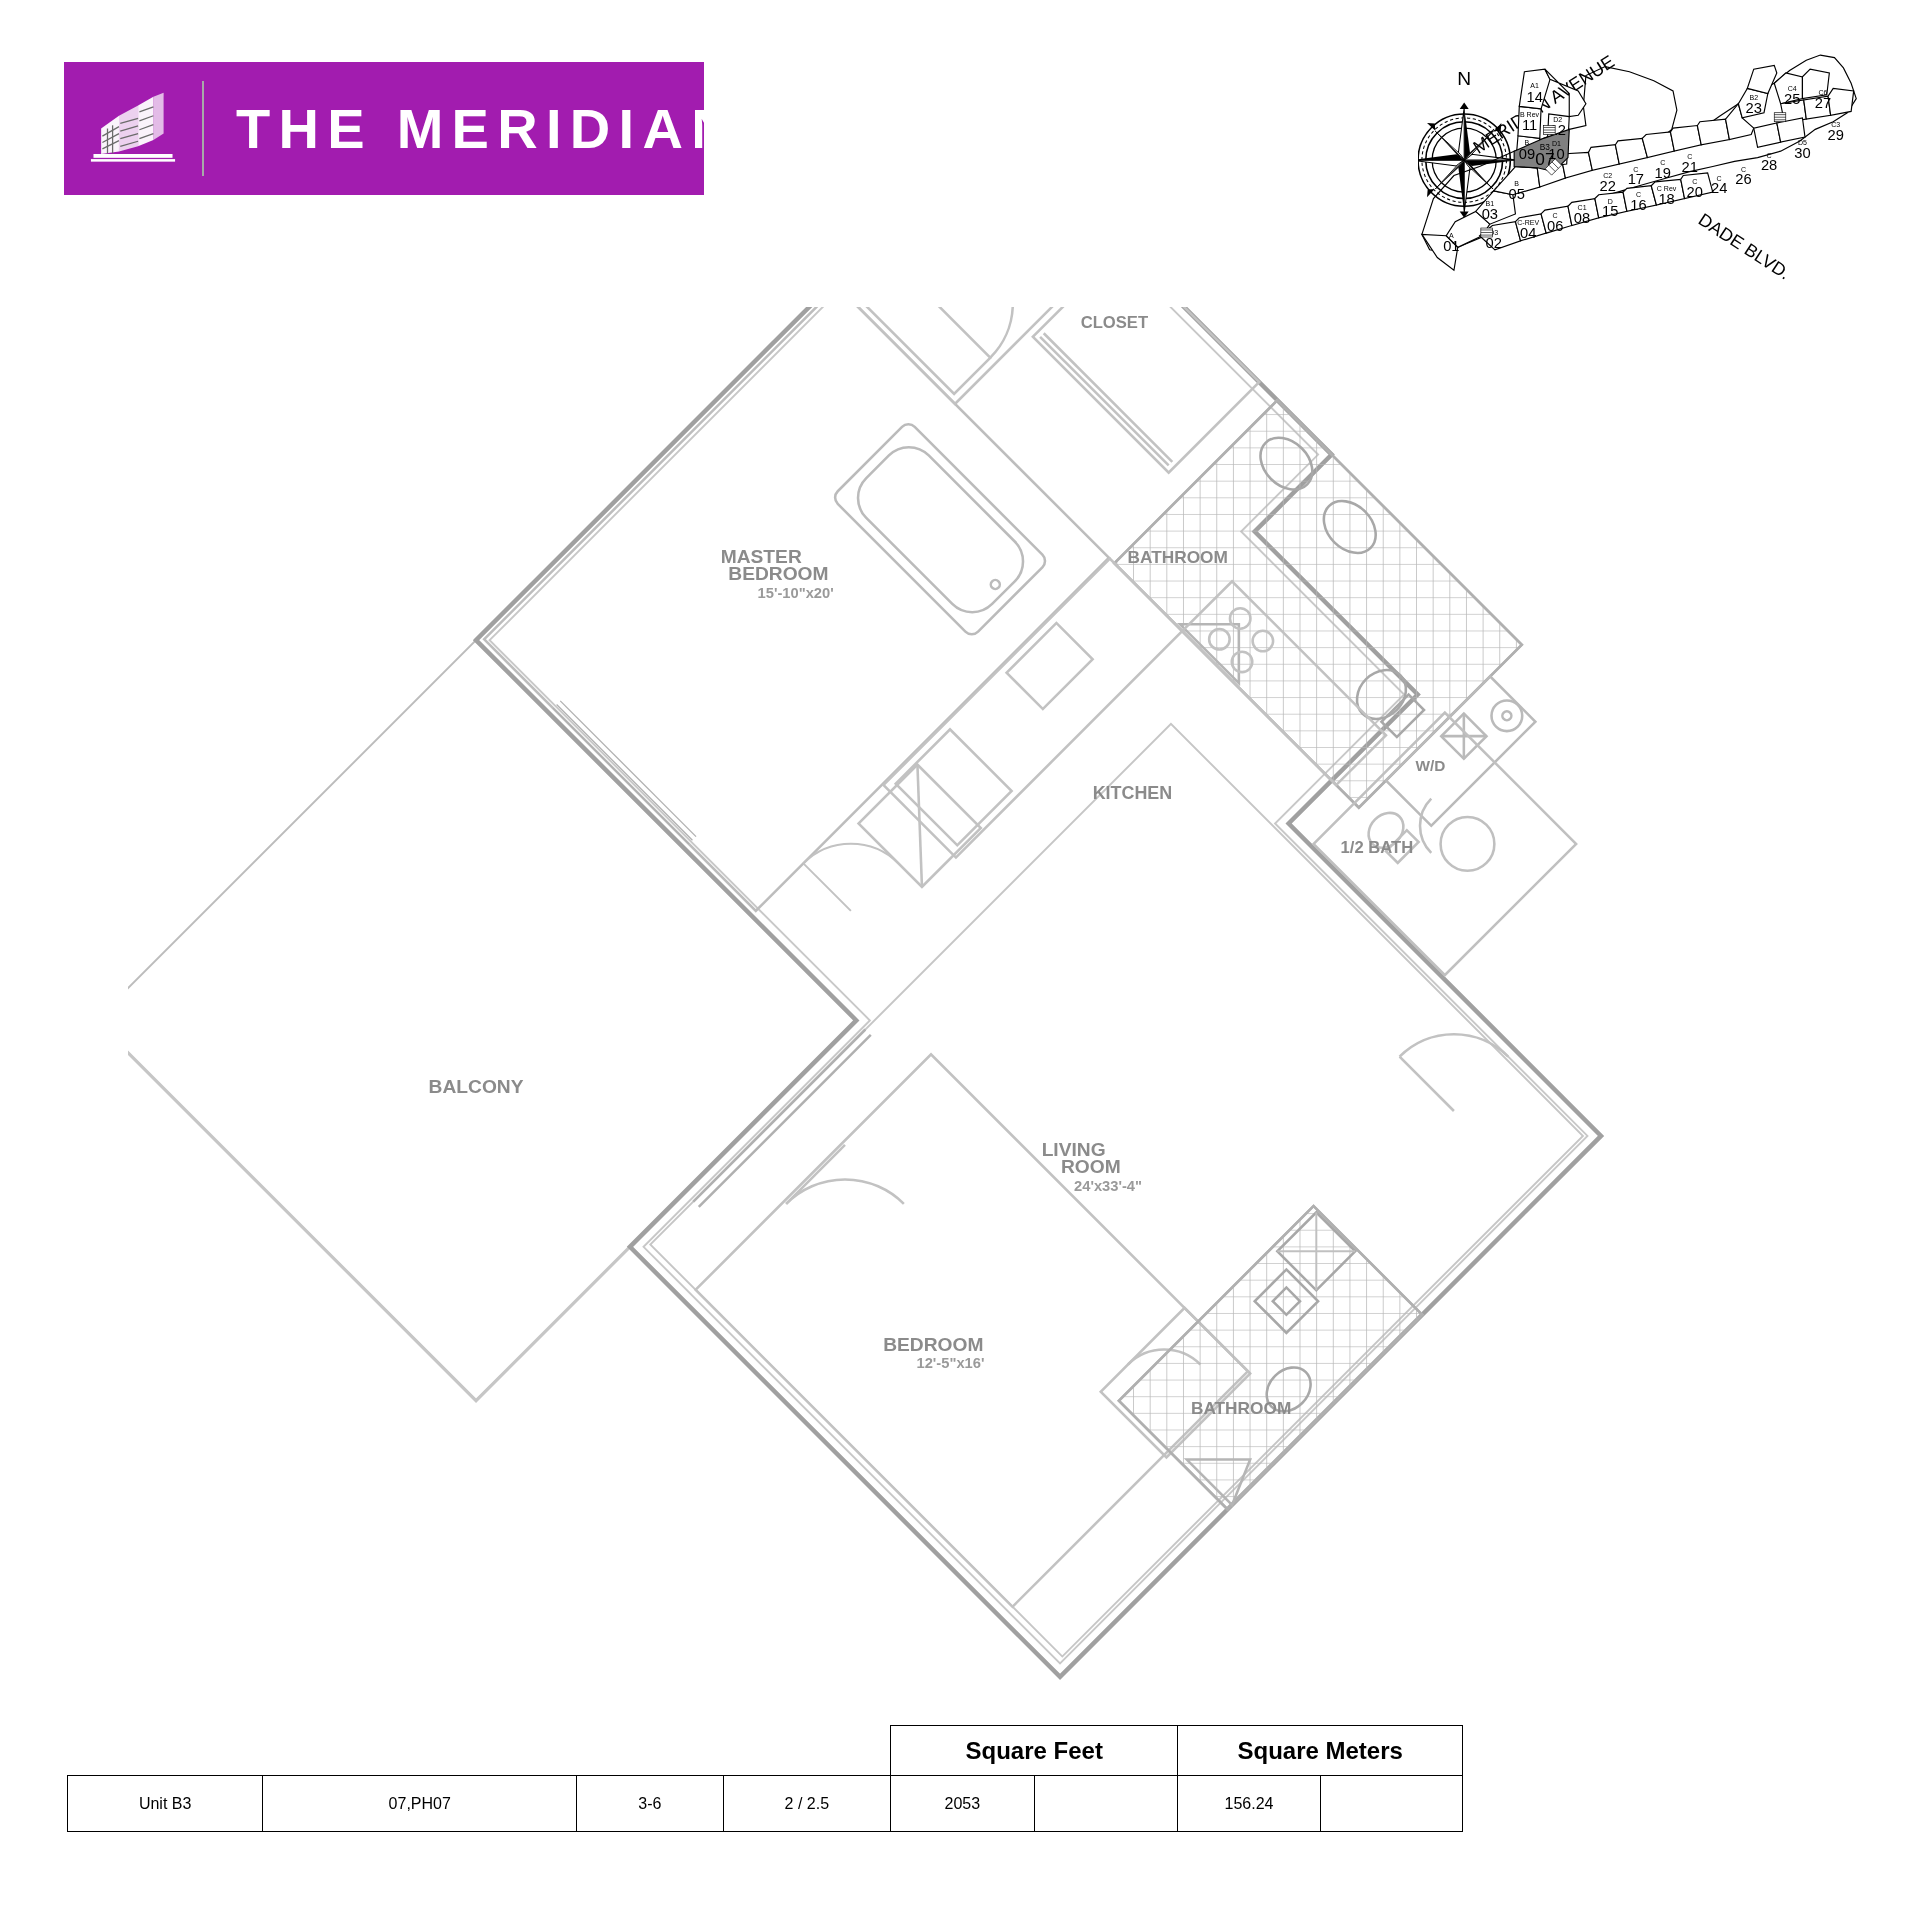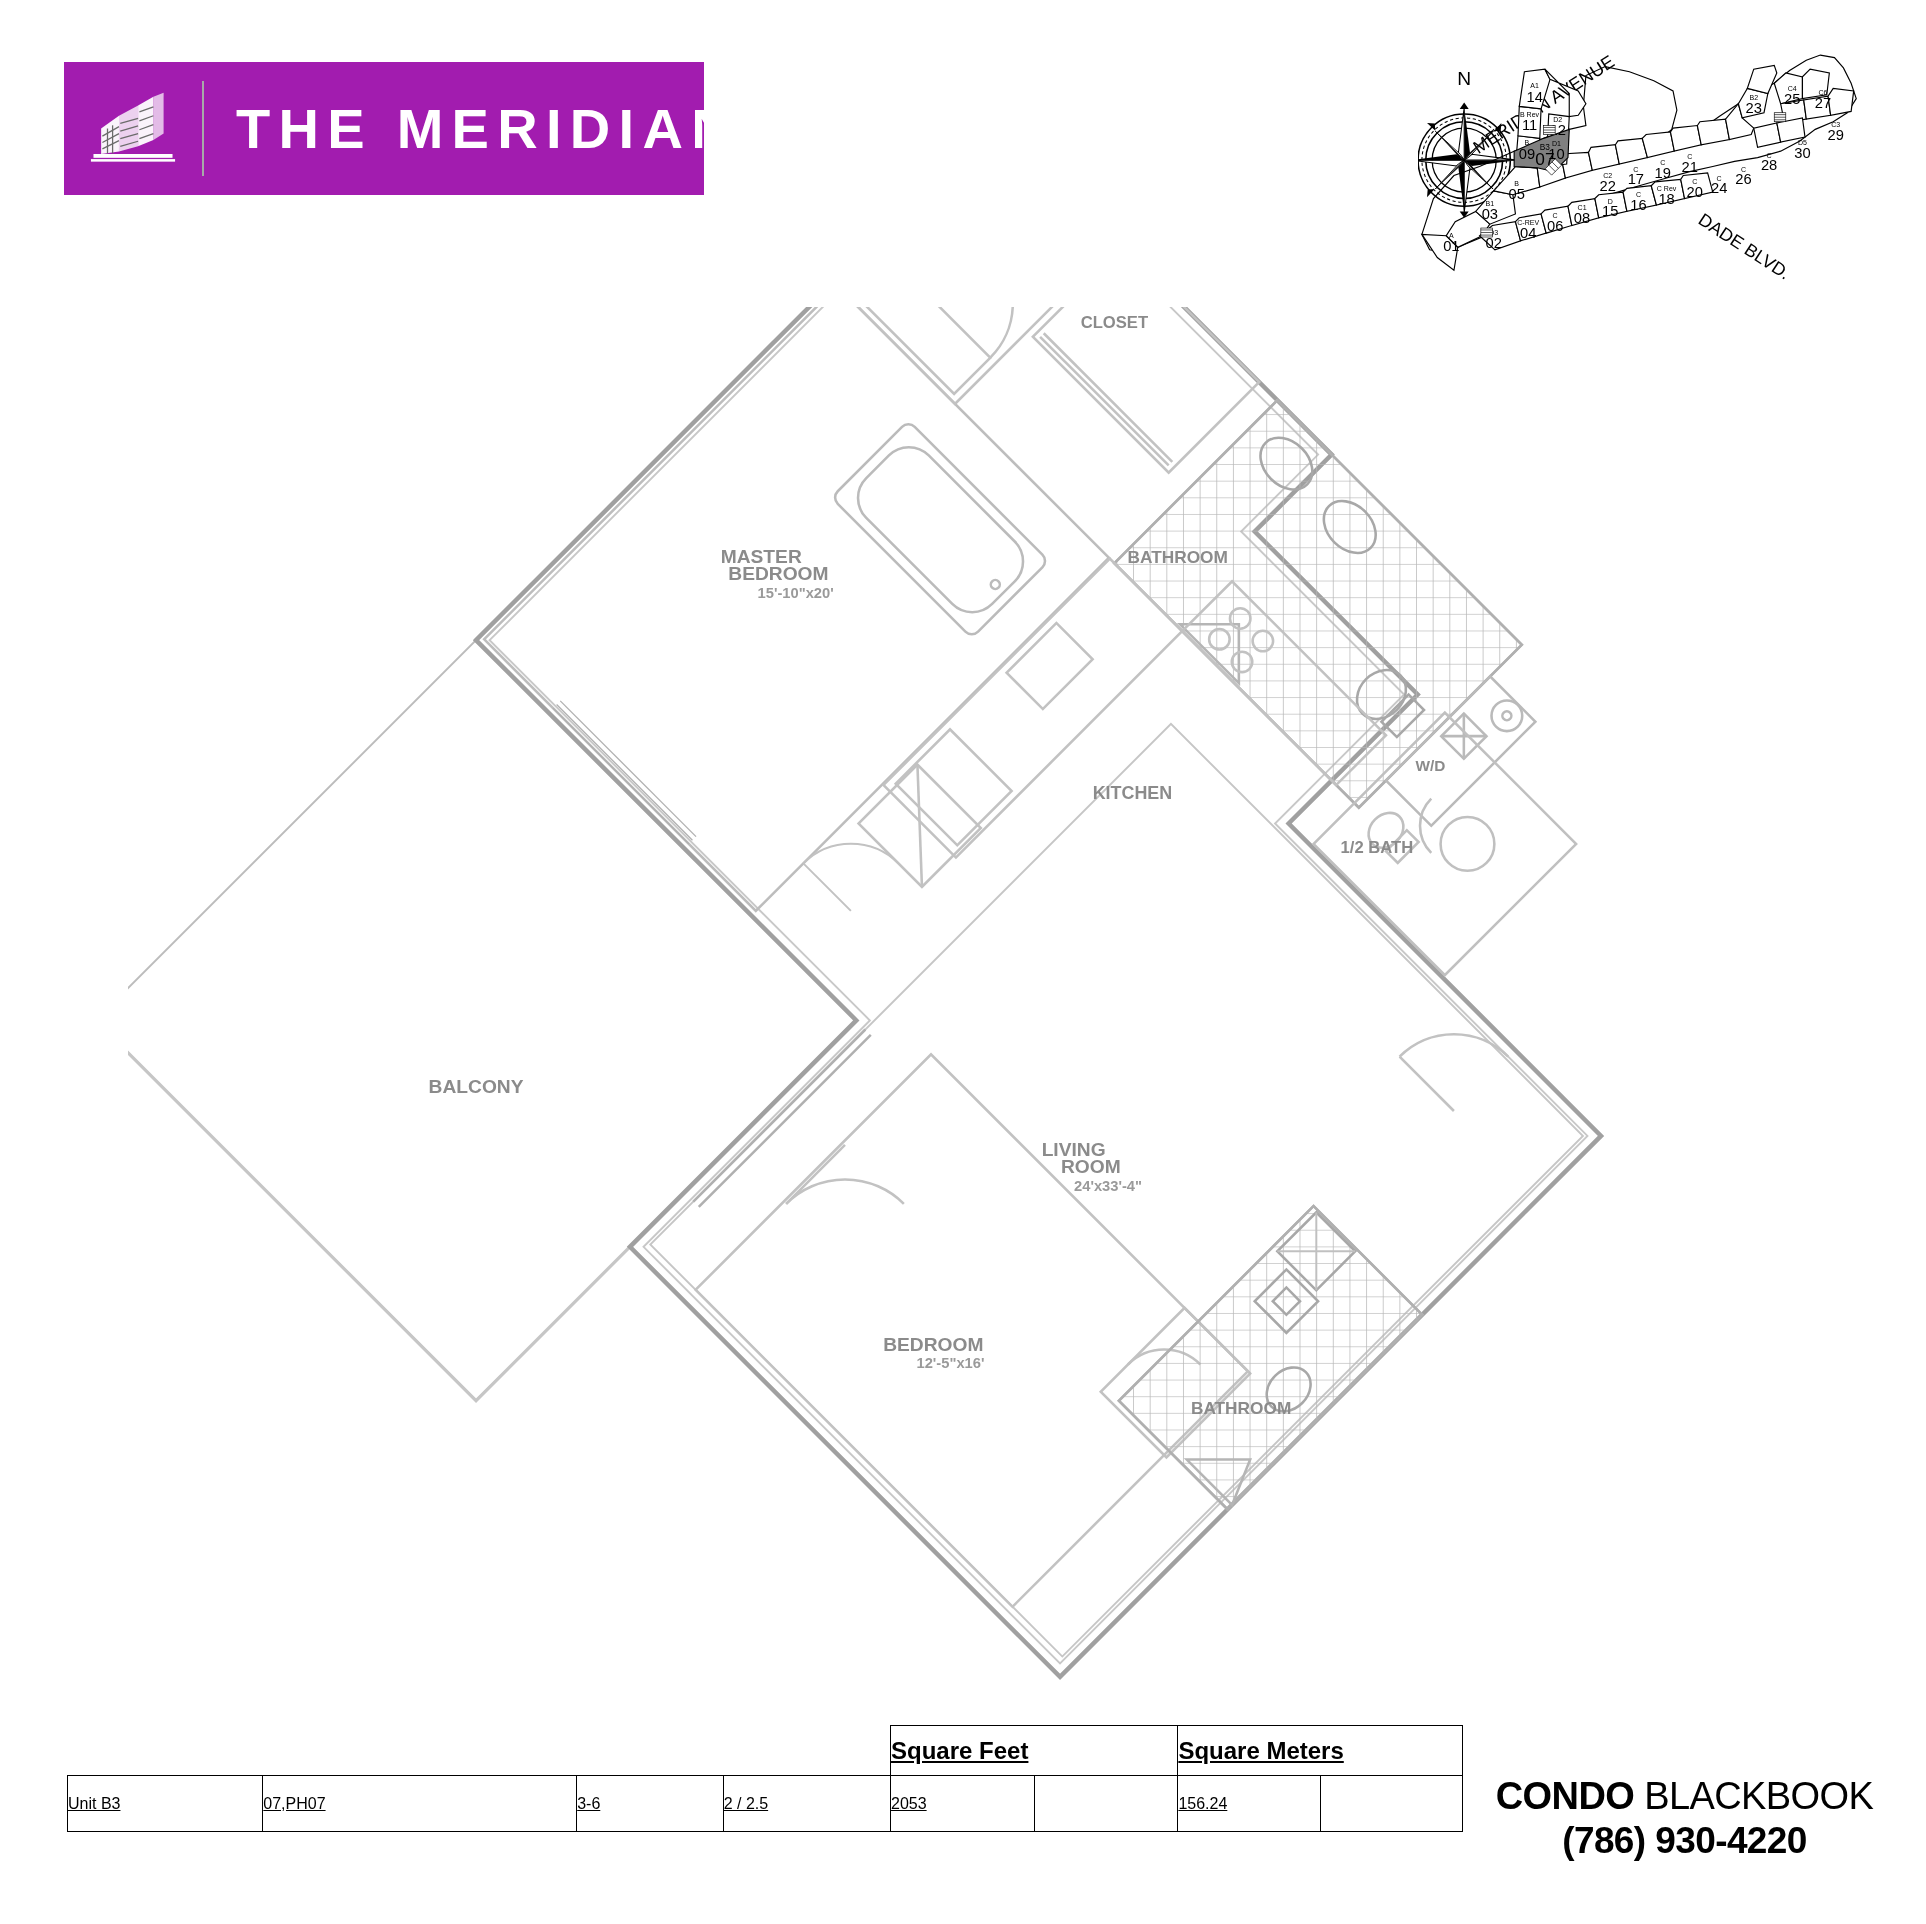--- a/index.html
+++ b/index.html
@@ -70,24 +70,24 @@
     width: 1396px;
   }
   table.spec {
     border-collapse: collapse;
     width: 100%;
     table-layout: fixed;
     font-family: "Liberation Sans", sans-serif;
   }
   table.spec td, table.spec th {
     border: 1.3px solid #000000;
+    text-align: center;
     font-weight: normal;
     color: #000000;
     padding: 0;
-    text-decoration: underline;
   }
   table.spec .blank-cell {
     border: none;
   }
   tr.grouprow td { height: 50px; font-size: 24px; font-weight: bold; }
   tr.headrow  td { height: 58px; font-size: 24px; font-weight: bold; }
   tr.datarow  td { height: 56px; font-size: 16px; }
 
   
   #brand {
@@ -529,19 +529,15 @@
           <td>2 / 2.5</td>
           <td>2053</td>
           <td></td>
           <td>156.24</td>
           <td></td>
         </tr>
       </tbody>
     </table>
   </div>
 
-  <div id="brand">
-    <div class="b1"><span>CONDO</span><span class="light"> BLACKBOOK</span></div>
-    <div class="b2">(786) 930-4220</div>
-  </div>
 
 </div>
 
 
 </body></html>

